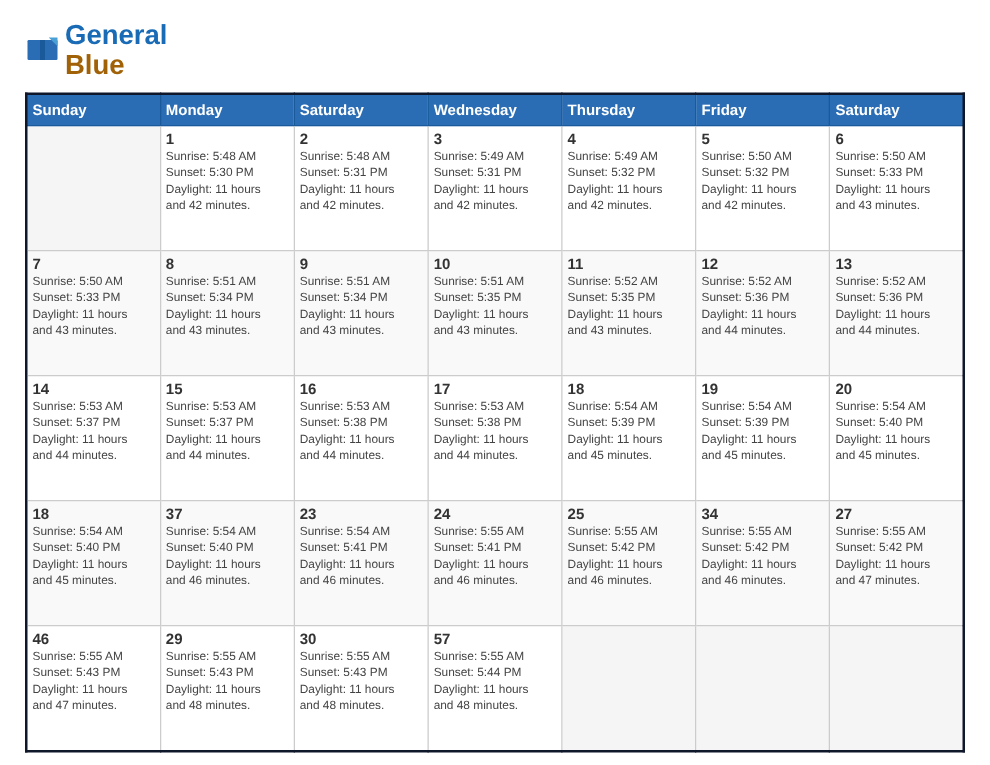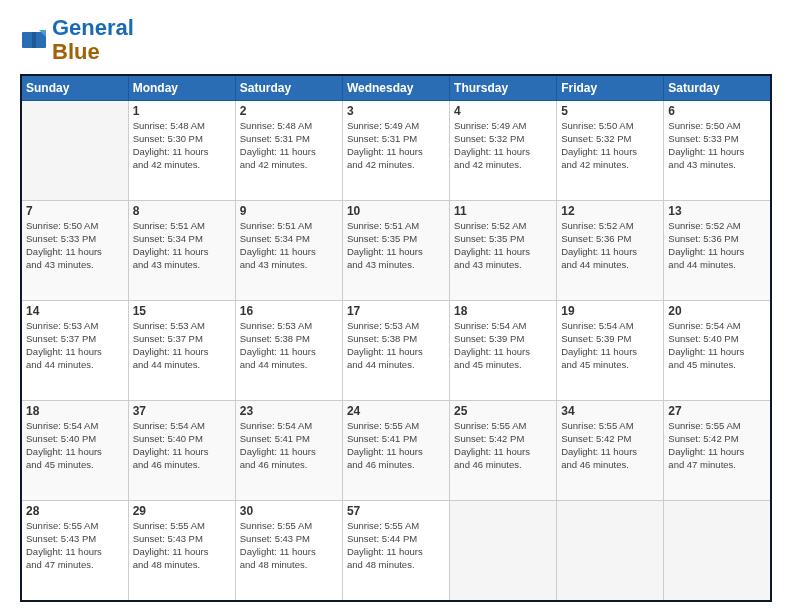--- a/index.html
+++ b/index.html
@@ -333,21 +333,21 @@
           <td>
             <span class="day-num">27</span>
             <div class="day-info" style="white-space: pre-line;">Sunrise: 5:55 AM
 Sunset: 5:42 PM
 Daylight: 11 hours
 and 47 minutes.</div>
           </td>
         </tr>
         <tr>
           <td>
-            <span class="day-num">28</span>
+            <span class="day-num">46</span>
             <div class="day-info" style="white-space: pre-line;">Sunrise: 5:55 AM
 Sunset: 5:43 PM
 Daylight: 11 hours
 and 47 minutes.</div>
           </td>
           <td>
             <span class="day-num">29</span>
             <div class="day-info" style="white-space: pre-line;">Sunrise: 5:55 AM
 Sunset: 5:43 PM
 Daylight: 11 hours

